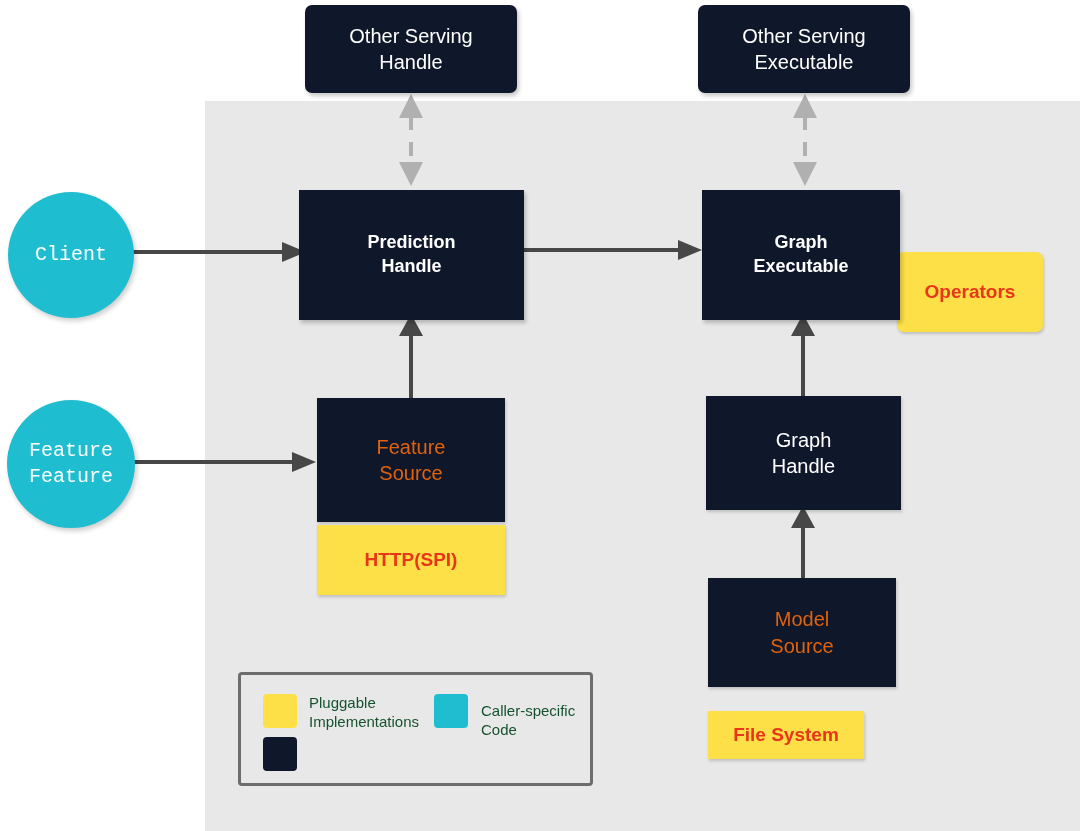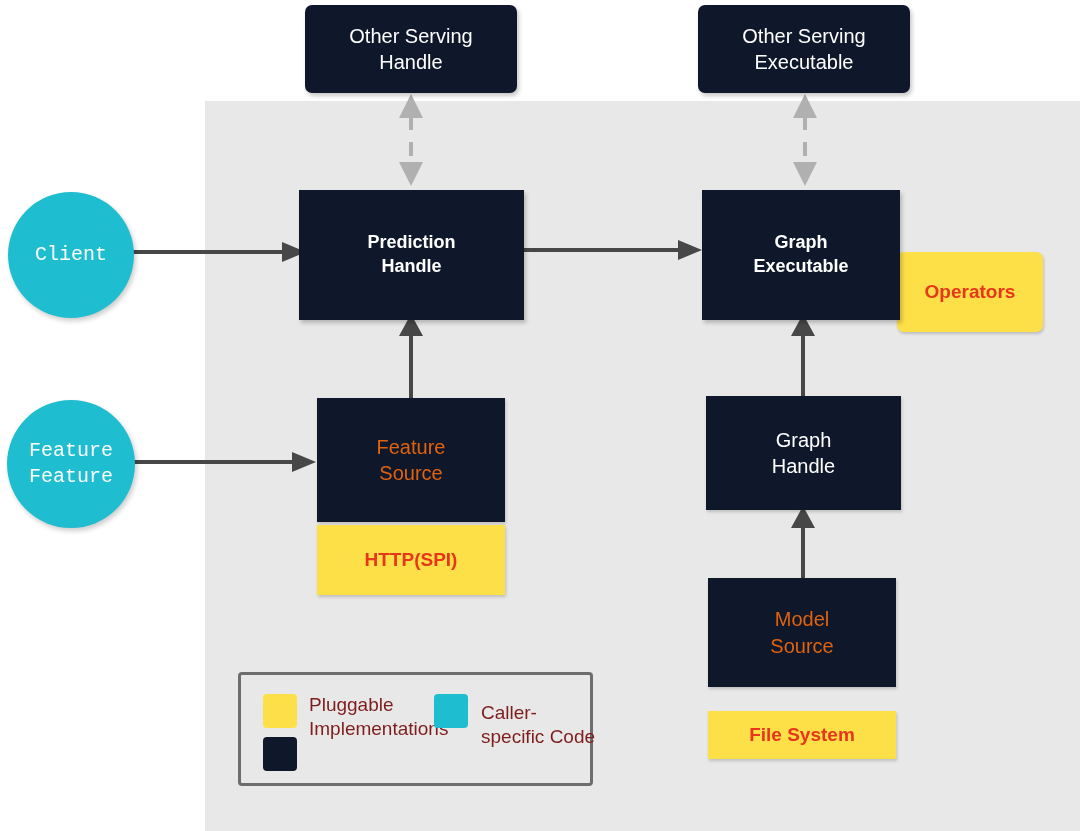--- a/index.html
+++ b/index.html
@@ -116,22 +116,22 @@
     background: #e8e8e8;
   }
   .legend-swatch {
     position: absolute;
     width: 34px;
     height: 34px;
     border-radius: 4px;
   }
   .legend-label {
     position: absolute;
-    font-size: 19px;
-    color: #7f1d1d;
+    font-size: 15px;
+    color: #14532d;
     line-height: 1.27;
   }
 </style>
 </head>
 <body>
 
 <div id="canvas">
 
   <div id="serving-core-panel"></div>
 
@@ -213,21 +213,21 @@
   <div class="box green shadow-soft txt-white f20" style="left:706px; top:396px; width:195px; height:114px; z-index:2;">
     <span class="ln">Graph</span>
     <span class="ln">Handle</span>
   </div>
 
   <div class="box green shadow-soft txt-orange f20" style="left:708px; top:578px; width:188px; height:109px; z-index:2;">
     <span class="ln">Model</span>
     <span class="ln">Source</span>
   </div>
 
-  <div class="box pink shadow-soft txt-red f19" style="left:708px; top:711px; width:188px; height:48px; z-index:2;">
+  <div class="box pink shadow-soft txt-red f19" style="left:708px; top:711px; width:156px; height:48px; z-index:2;">
     <span class="ln">File System</span>
   </div>
 
   <div class="circle" style="left:8px; top:192px; width:126px; height:126px;">
     <span class="ln">Client</span>
   </div>
 
   <div class="circle" style="left:7px; top:400px; width:128px; height:128px;">
     <span class="ln">Feature</span>
     <span class="ln">Feature</span>

